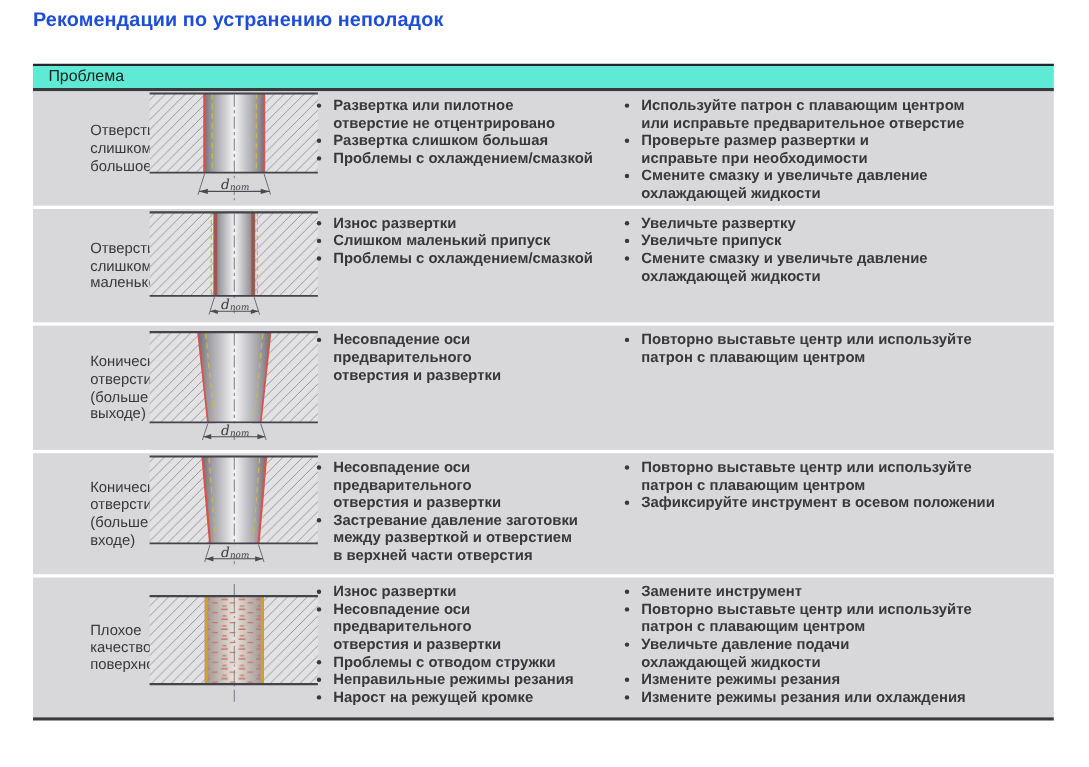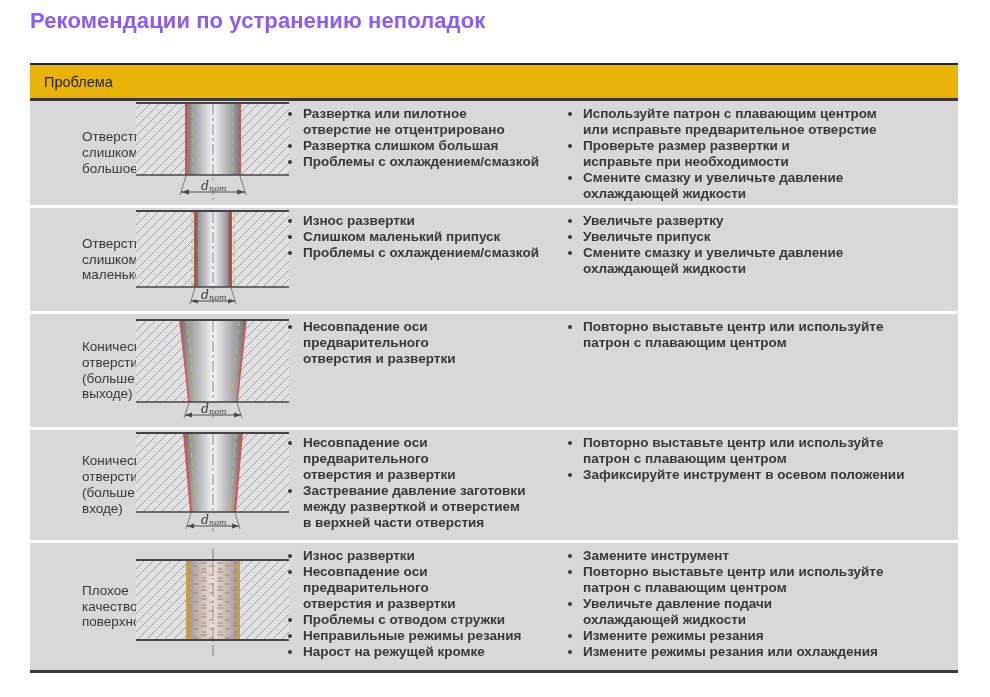--- a/index.html
+++ b/index.html
@@ -1,22 +1,22 @@
 <!DOCTYPE html>
 <html><head>
 <meta charset="utf-8">
 <style>
   * { box-sizing: border-box; margin: 0; padding: 0; }
   html, body { width: 990px; height: 697px; background: #ffffff; overflow: hidden;
     font-family: "Liberation Sans", sans-serif; }
   .page { position: relative; width: 990px; height: 697px; padding: 8px 0 0 30px; }
-  .title { font-size: 22px; font-weight: bold; color: #8b5cf6; letter-spacing: 0.1px; }
+  .title { font-size: 18px; font-weight: bold; color: #1d4ed8; letter-spacing: 0.1px; }
   .table { width: 928px; margin-top: 29px; }
-  .thead { display: grid; grid-template-columns: 362px 167px 1fr; height: 38px;
-    background: #eab308; border-top: 2px solid #26262A; border-bottom: 3px solid #3A3A3E; }
+  .thead { display: grid; grid-template-columns: 362px 167px 1fr; height: 25px;
+    background: #5eead4; border-top: 2px solid #26262A; border-bottom: 3px solid #3A3A3E; }
   .th { font-size: 14.5px; color: #222; display: flex; align-items: center; }
   .th-problem { padding-left: 14px; }
   .th-cause { padding-left: 5px; border-left: 1px solid #55555A; }
   .th-solution { justify-content: center; border-left: 1px solid #55555A; }
   .tbody { border-bottom: 3px solid #3A3A3E; }
   .row { display: grid; grid-template-columns: 105px 155px 277px 1fr;
     background: #D8D8DA; margin-bottom: 3px; }
   .row.r1 { height: 104px; } .row.r2 { height: 103px; } .row.r3 { height: 113px; }
   .row.r4 { height: 110px; } .row.r5 { height: 127px; }
   .tbody .row:last-child { margin-bottom: 0; }

